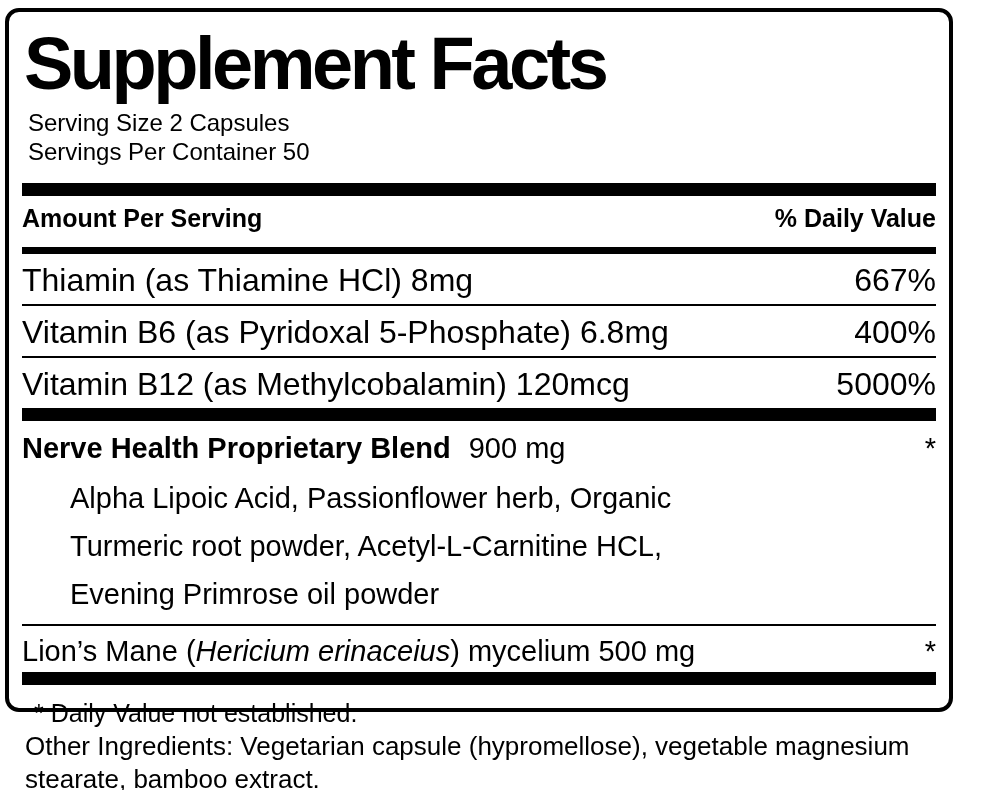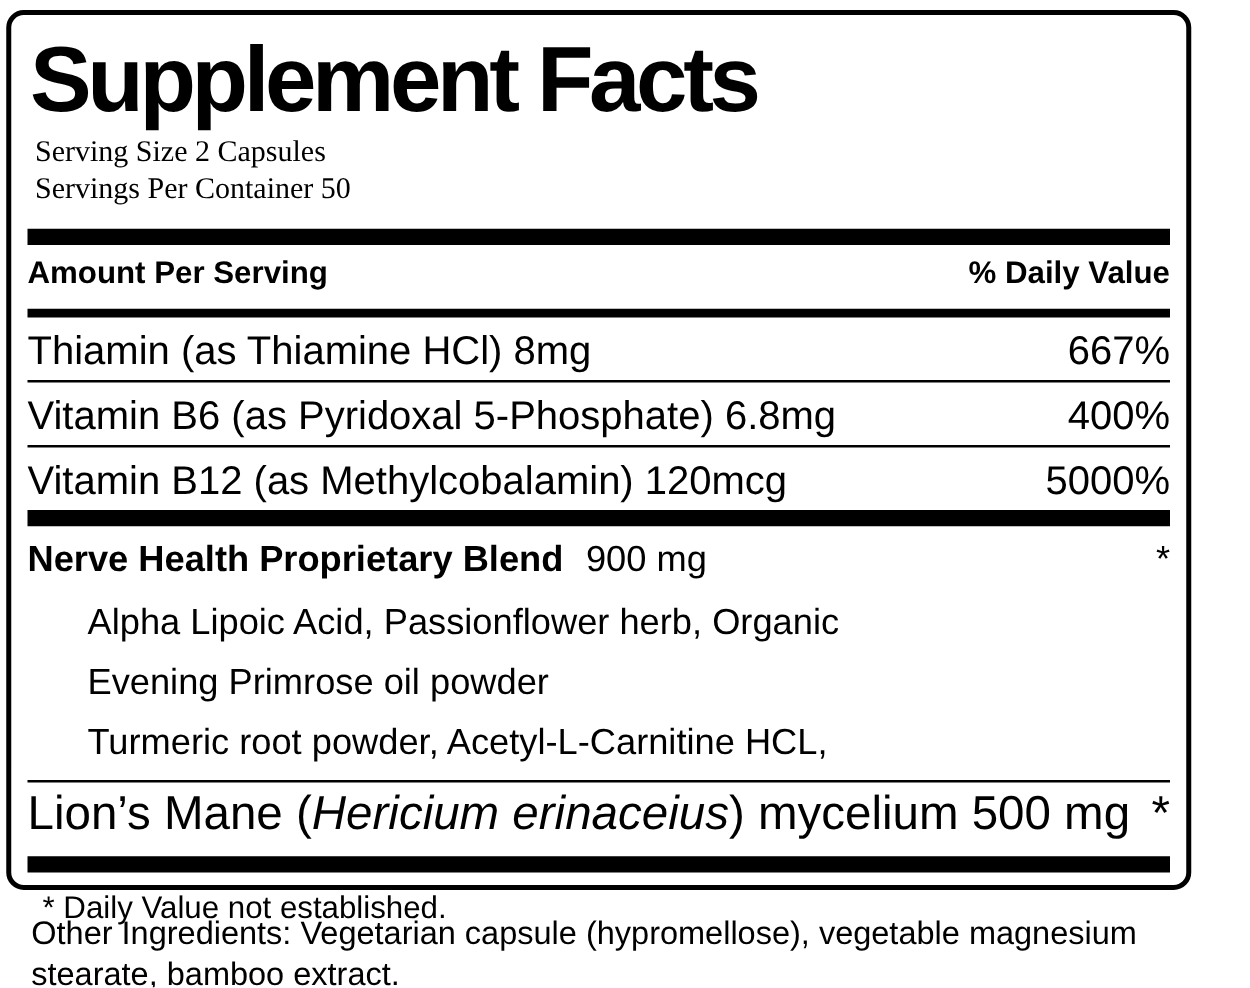--- a/index.html
+++ b/index.html
@@ -33,21 +33,20 @@
     font-size: 74px;
     font-weight: bold;
     letter-spacing: -3.5px;
     line-height: 88px;
     white-space: nowrap;
   }
   .serving-line {
     margin-left: 6px;
     font-size: 24px;
     line-height: 29px;
-    font-family: Liberation Serif, serif;
   }
   .bar { background: #000000; width: 100%; }
   .bar-thick { height: 13px; }
   .bar-medium { height: 7px; }
   .bar-top-gap { margin-top: 17px; }
   .sep-thin { border-top: 2px solid #000000; width: 100%; }
   .row {
     display: flex;
     justify-content: space-between;
     align-items: flex-start;
@@ -69,22 +68,22 @@
     line-height: 36px;
   }
   .blend-name { font-weight: bold; }
   .blend-amount { margin-left: 18px; font-weight: normal; }
   .blend-lines {
     padding: 8px 0 6px 48px;
     font-size: 29px;
     line-height: 48px;
   }
   .lions-row {
-    padding: 7px 0 16px 0;
-    font-size: 38px;
+    padding: 7px 0 3px 0;
+    font-size: 29px;
     line-height: 36px;
   }
   .species-italic { font-style: italic; }
   .dv-cell { white-space: nowrap; }
   .footnote {
     margin-top: 13px;
     margin-left: 12px;
     font-size: 25px;
     line-height: 30px;
   }
@@ -139,22 +138,22 @@
 
     <div class="bar bar-thick"></div>
 
     <div class="row blend-row">
       <span><span class="blend-name">Nerve Health Proprietary Blend</span><span class="blend-amount">900 mg</span></span>
       <span class="dv-cell">*</span>
     </div>
 
     <div class="blend-lines">
       <div>Alpha Lipoic Acid, Passionflower herb, Organic</div>
+      <div>Turmeric root powder, Acetyl-L-Carnitine HCL,</div>
       <div>Evening Primrose oil powder</div>
-      <div>Turmeric root powder, Acetyl-L-Carnitine HCL,</div>
     </div>
 
     <div class="sep-thin"></div>
 
     <div class="row lions-row">
       <span><span>Lion’s Mane (</span><span class="species-italic">Hericium erinaceius</span><span>) mycelium 500 mg</span></span>
       <span class="dv-cell">*</span>
     </div>
 
     <div class="bar bar-thick"></div>

